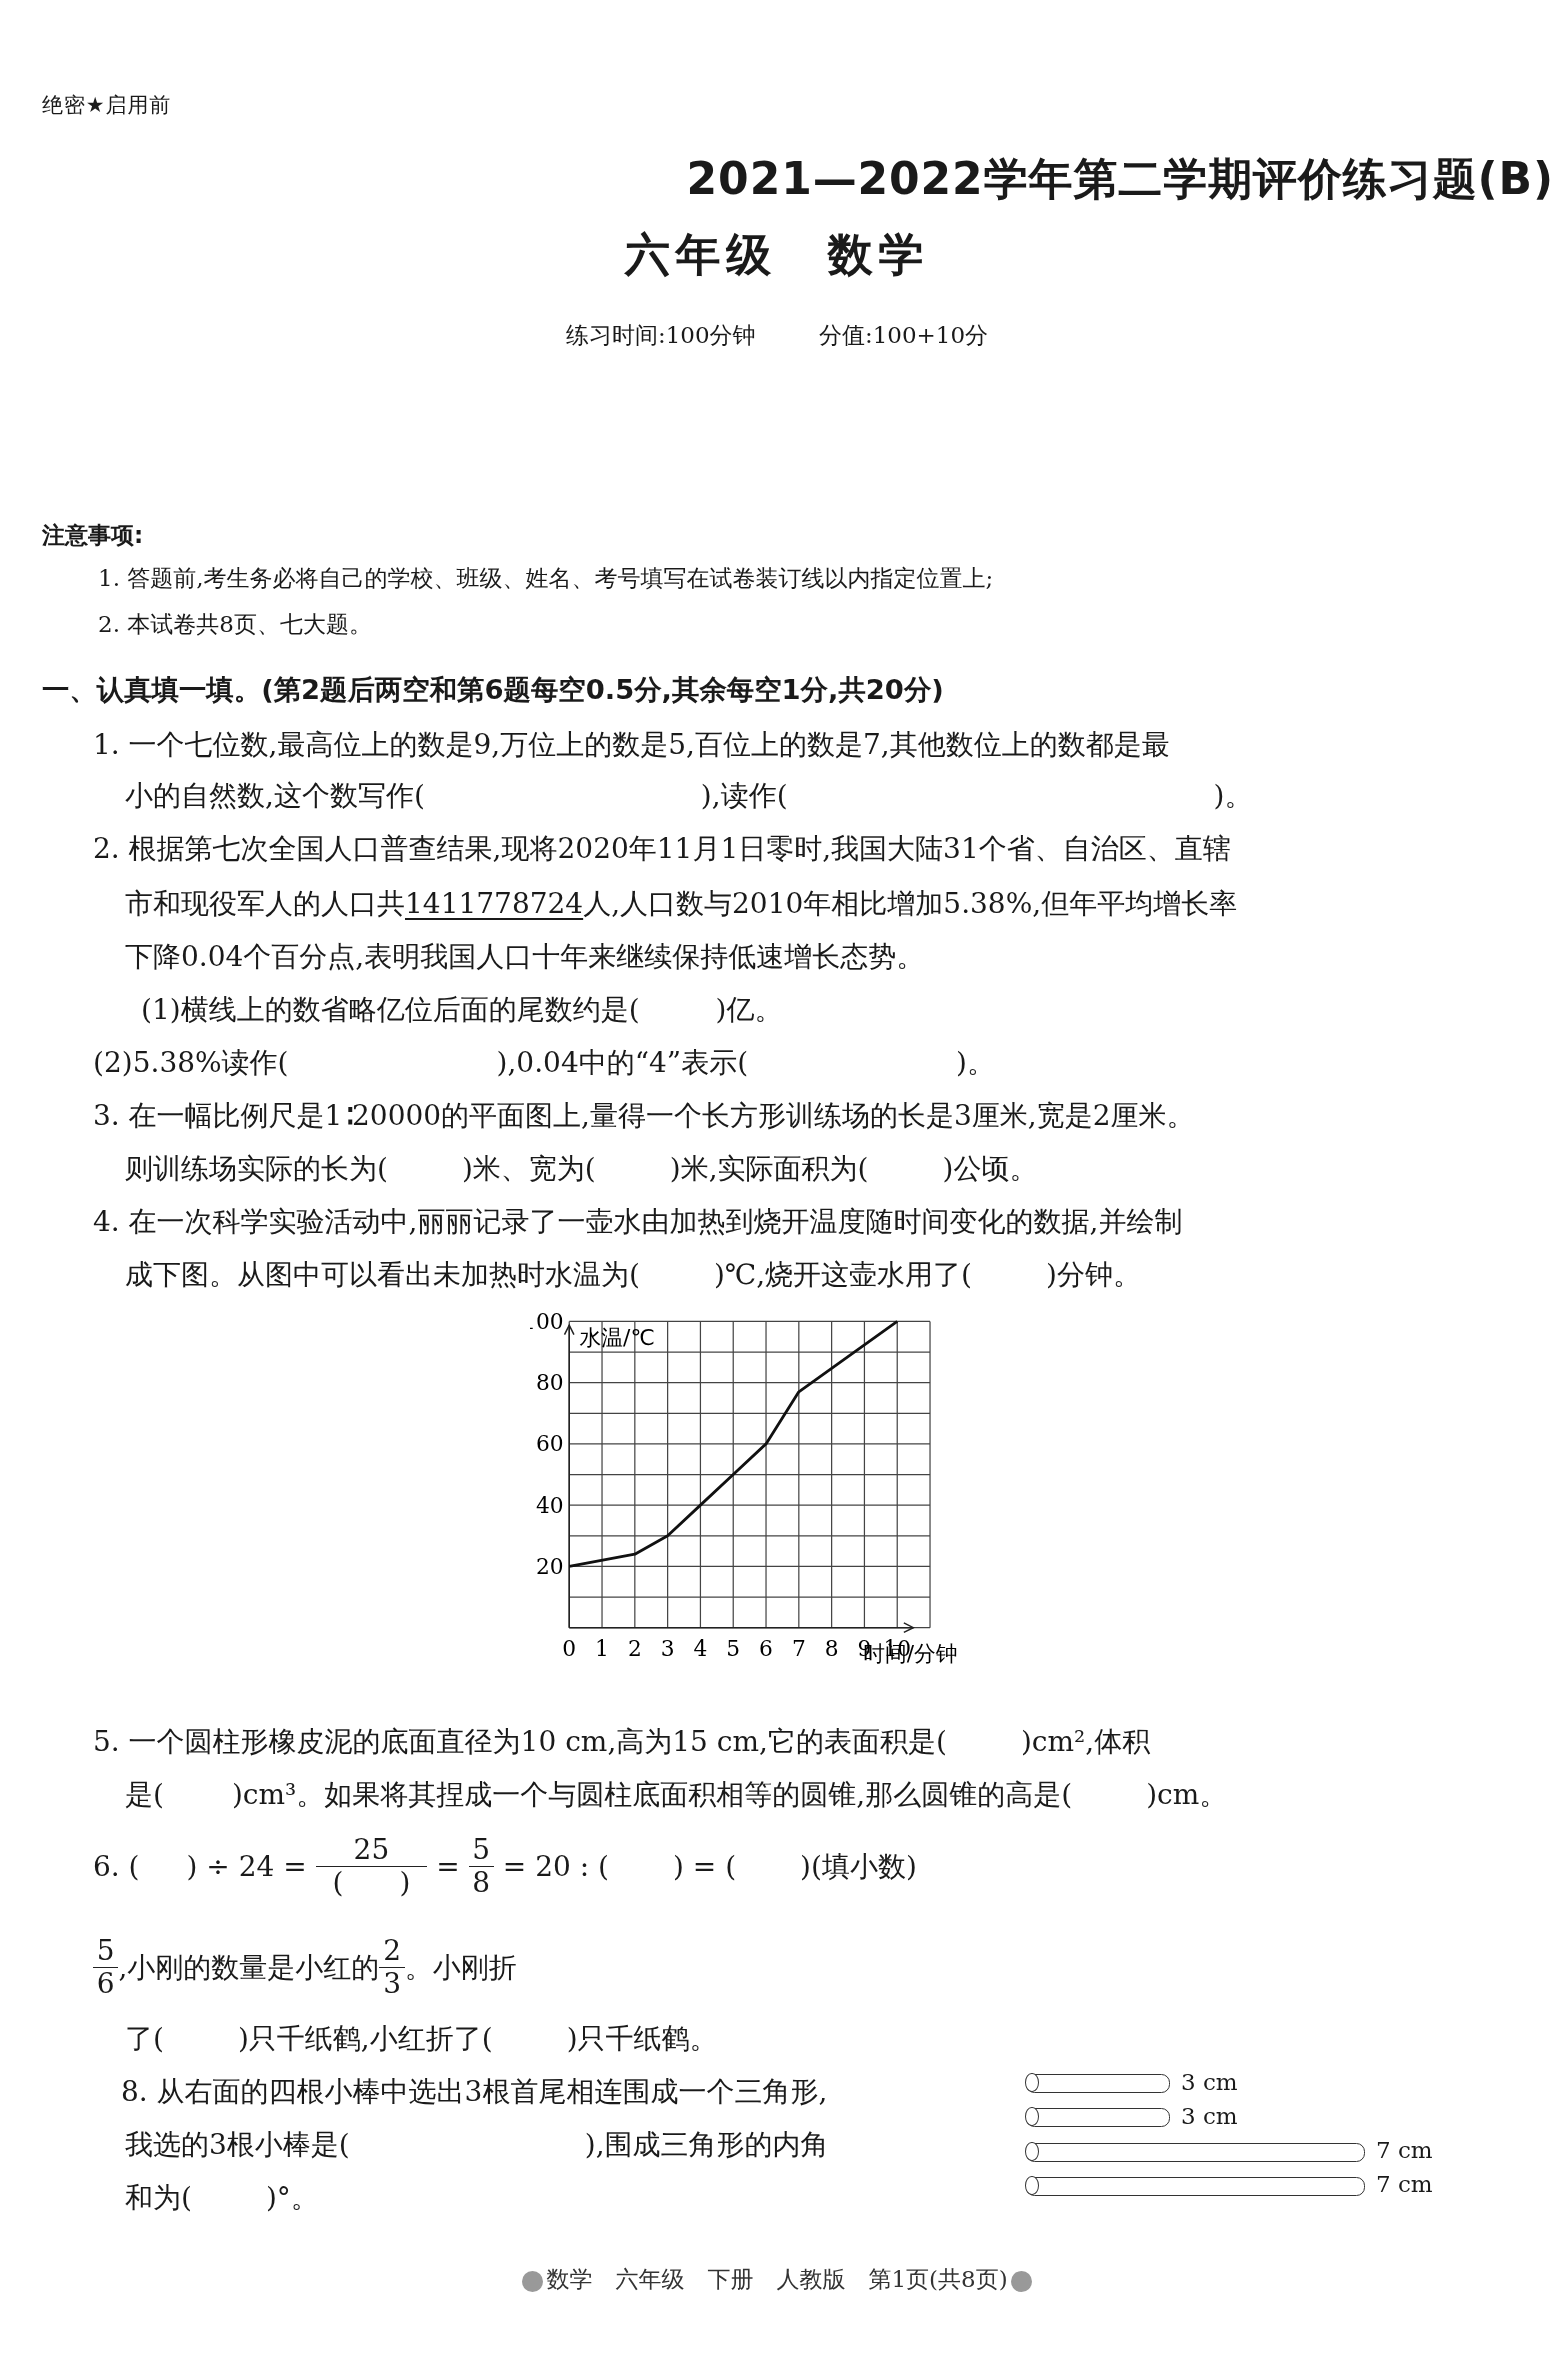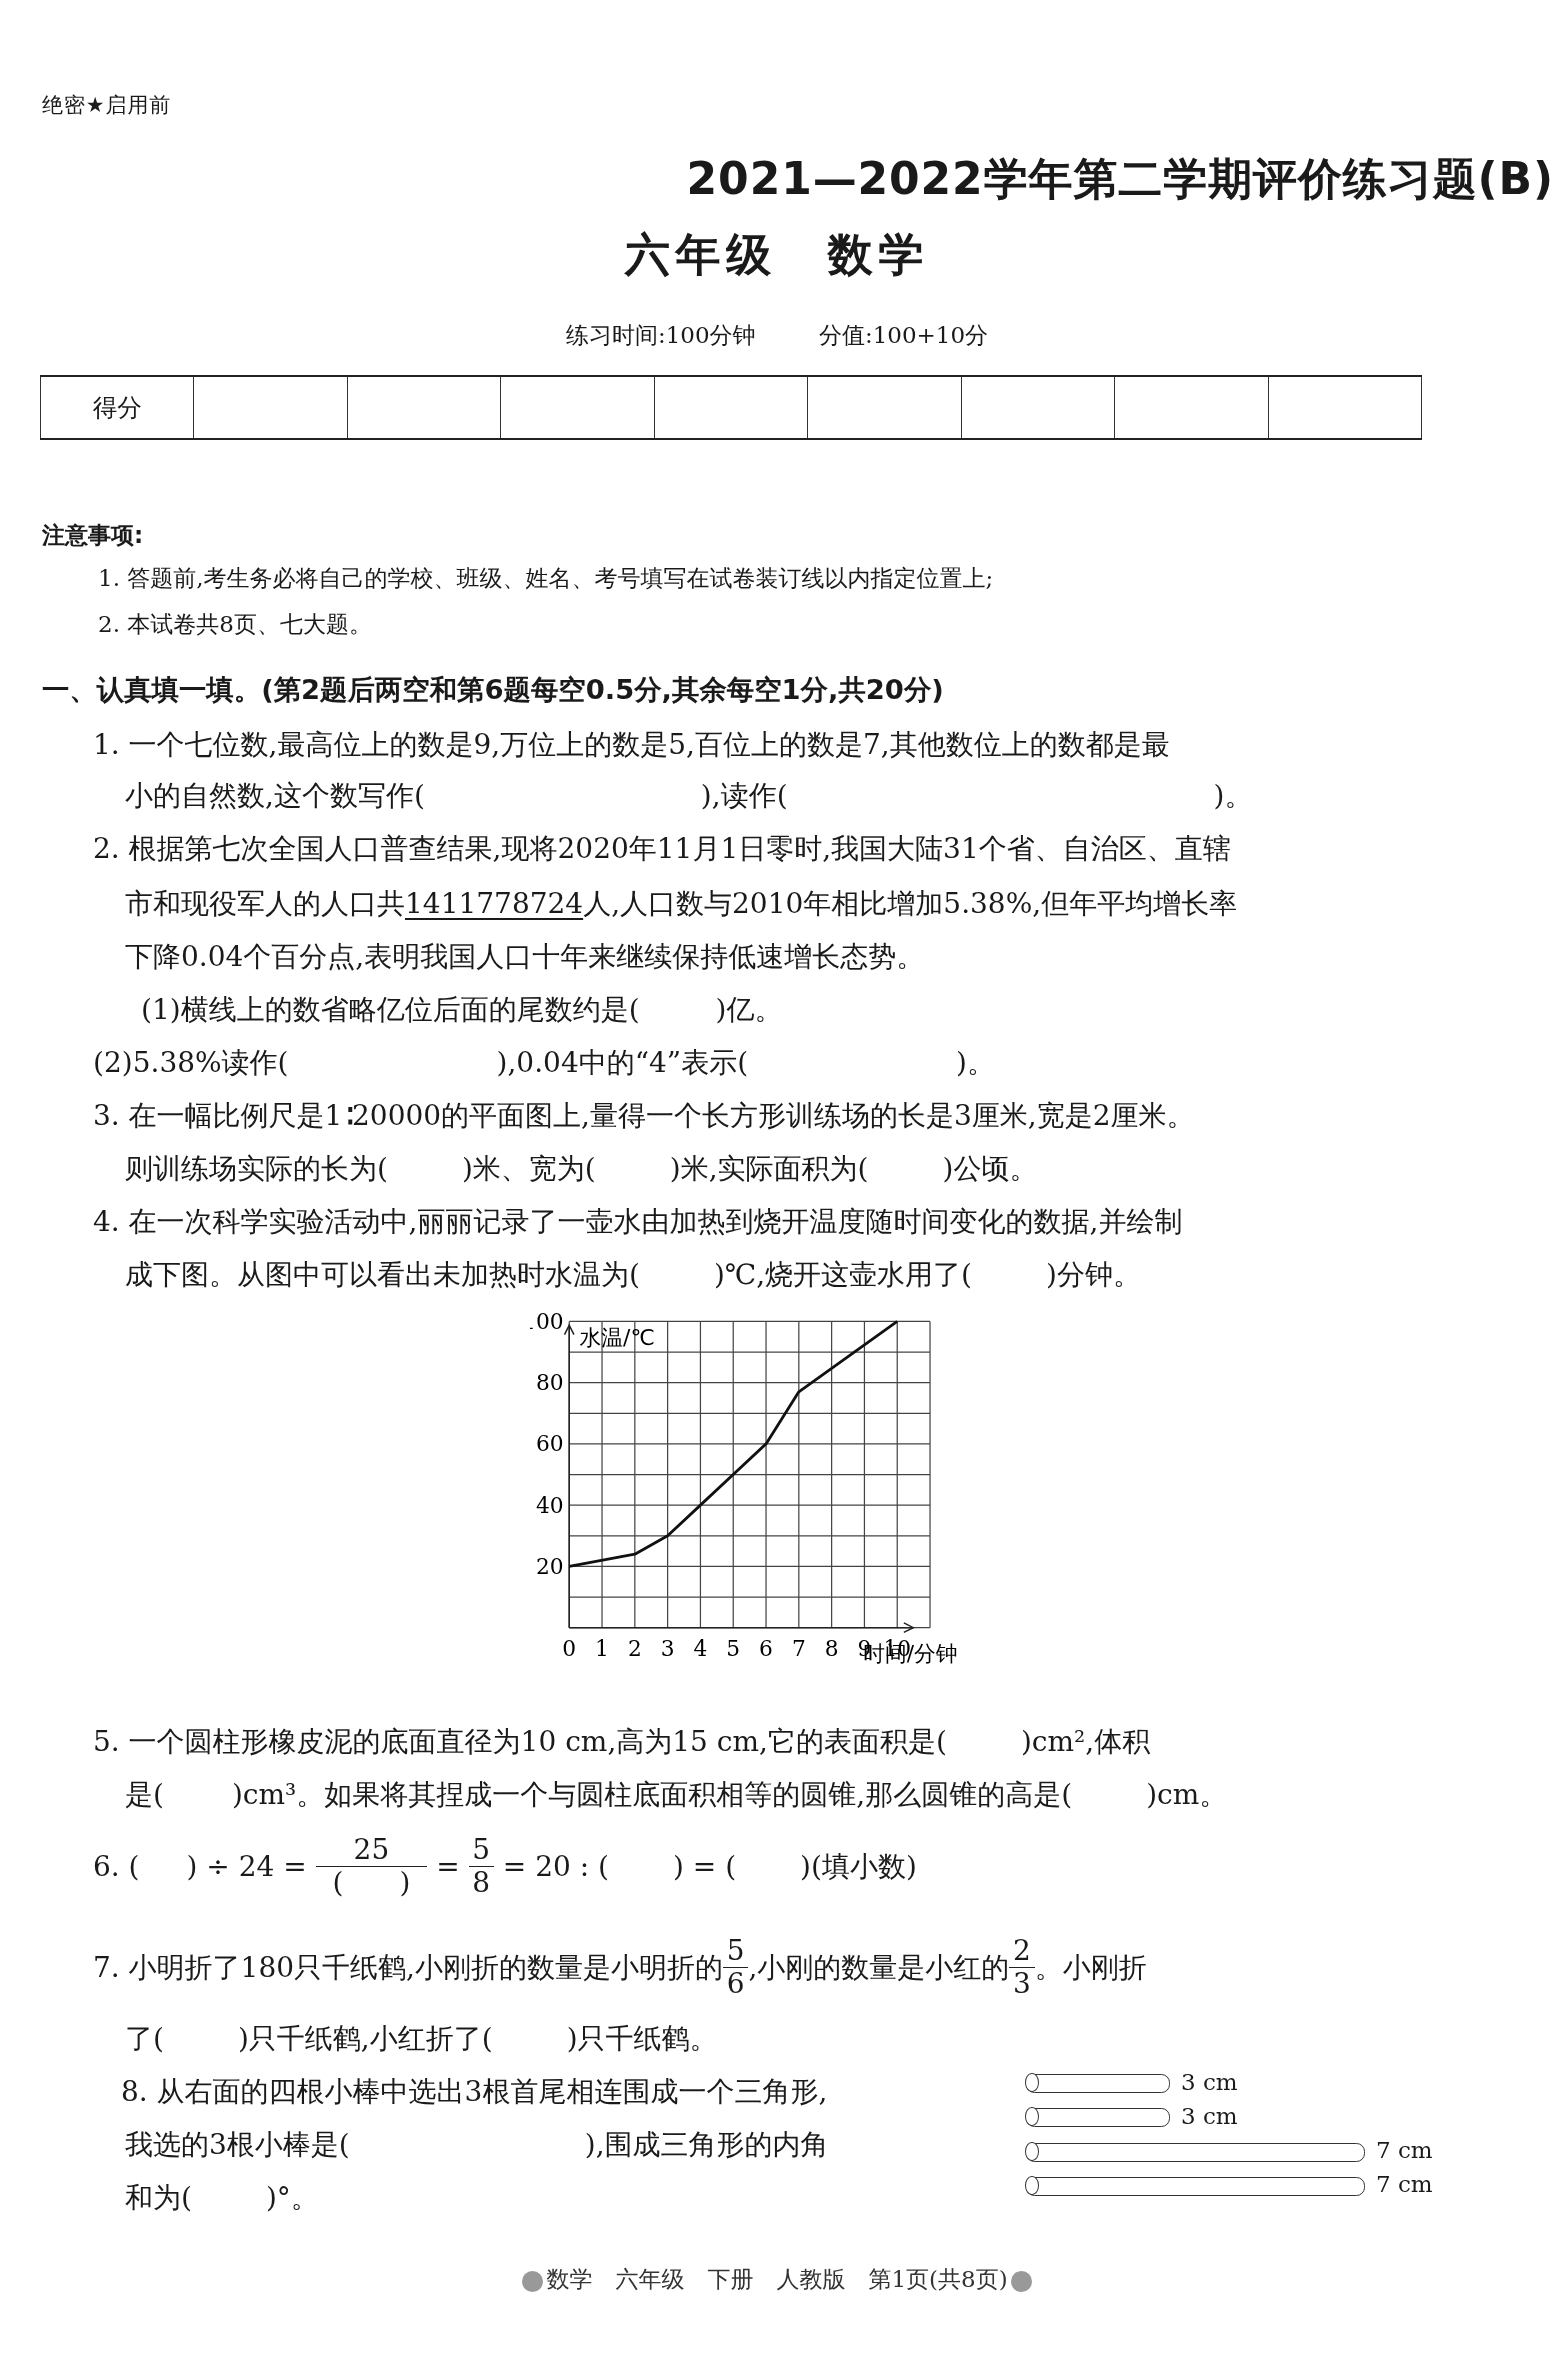--- a/index.html
+++ b/index.html
@@ -37,31 +37,20 @@
 <div class="abs secret">绝密★启用前</div>
 <div class="abs title">2021—2022学年第二学期评价练习题(B)</div>
 <div class="abs subtitle">六年级　数学</div>
 <div class="abs meta">
   <span>练习时间:100分钟</span>
   <span>分值:100+10分</span>
 </div>
 
 <table class="score">
   <tbody>
-  <tr>
-    <td>得分</td>
-    <td></td>
-    <td></td>
-    <td></td>
-    <td></td>
-    <td></td>
-    <td></td>
-    <td></td>
-    <td></td>
-  </tr>
 </tbody>
   </table>
 
 <div class="abs notes-h">注意事项:</div>
 <div class="abs note" style="top:563px;">1. 答题前,考生务必将自己的学校、班级、姓名、考号填写在试卷装订线以内指定位置上;</div>
 <div class="abs note" style="top:609px;">2. 本试卷共8页、七大题。</div>
 
 <div class="abs sec-h">一、认真填一填。(第2题后两空和第6题每空0.5分,其余每空1分,共20分)</div>
 
 <div class="abs q" style="left:93px; top:731px;">1. 一个七位数,最高位上的数是9,万位上的数是5,百位上的数是7,其他数位上的数都是最</div>
@@ -157,21 +146,21 @@
 
 <div class="abs q" style="left:93px; top:1834px; line-height:32px;">
   <span style="vertical-align:middle;">6. (</span><span class="blank" style="width:47px;"></span><span style="vertical-align:middle;text-align:right;">) ÷ 24 =</span>
   <span class="frac"><span class="n" style="width:104px;">25</span><span class="d">(　　)</span></span>
   <span style="vertical-align:middle;">=</span>
   <span class="frac"><span class="n">5</span><span class="d">8</span></span>
   <span style="vertical-align:middle;">= 20 : (</span><span class="blank" style="width:64px;"></span><span style="vertical-align:middle;">) = (</span><span class="blank" style="width:64px;"></span><span style="vertical-align:middle;">)(填小数)</span>
 </div>
 
 <div class="abs q" style="left:93px; top:1935px; line-height:32px;">
-  <span style="vertical-align:middle;">7. 小明折了180只千纸鹤,小刚折的数量是小明折的</span><span class="frac"><span class="n">5</span><span class="d">6</span></span><span style="vertical-align:middle;text-align:center;">,小刚的数量是小红的</span><span class="frac"><span class="n">2</span><span class="d">3</span></span><span style="vertical-align:middle;">。小刚折</span>
+  <span class="frac"><span class="n">5</span><span class="d">6</span></span><span style="vertical-align:middle;text-align:center;">,小刚的数量是小红的</span><span class="frac"><span class="n">2</span><span class="d">3</span></span><span style="vertical-align:middle;">。小刚折</span>
 </div>
 <div class="abs q" style="left:125px; top:2025px;">
   <span>了(</span><span class="blank" style="width:74px;"></span><span>)只千纸鹤,小红折了(</span><span class="blank" style="width:74px;"></span><span>)只千纸鹤。</span>
 </div>
 
 <div class="abs q" style="left:106px; top:2078px;margin-left:15px;">8. 从右面的四根小棒中选出3根首尾相连围成一个三角形,</div>
 <div class="abs q" style="left:125px; top:2131px;">
   <span>我选的3根小棒是(</span><span class="blank" style="width:235px;"></span><span>),围成三角形的内角</span>
 </div>
 <div class="abs q" style="left:125px; top:2184px;">

